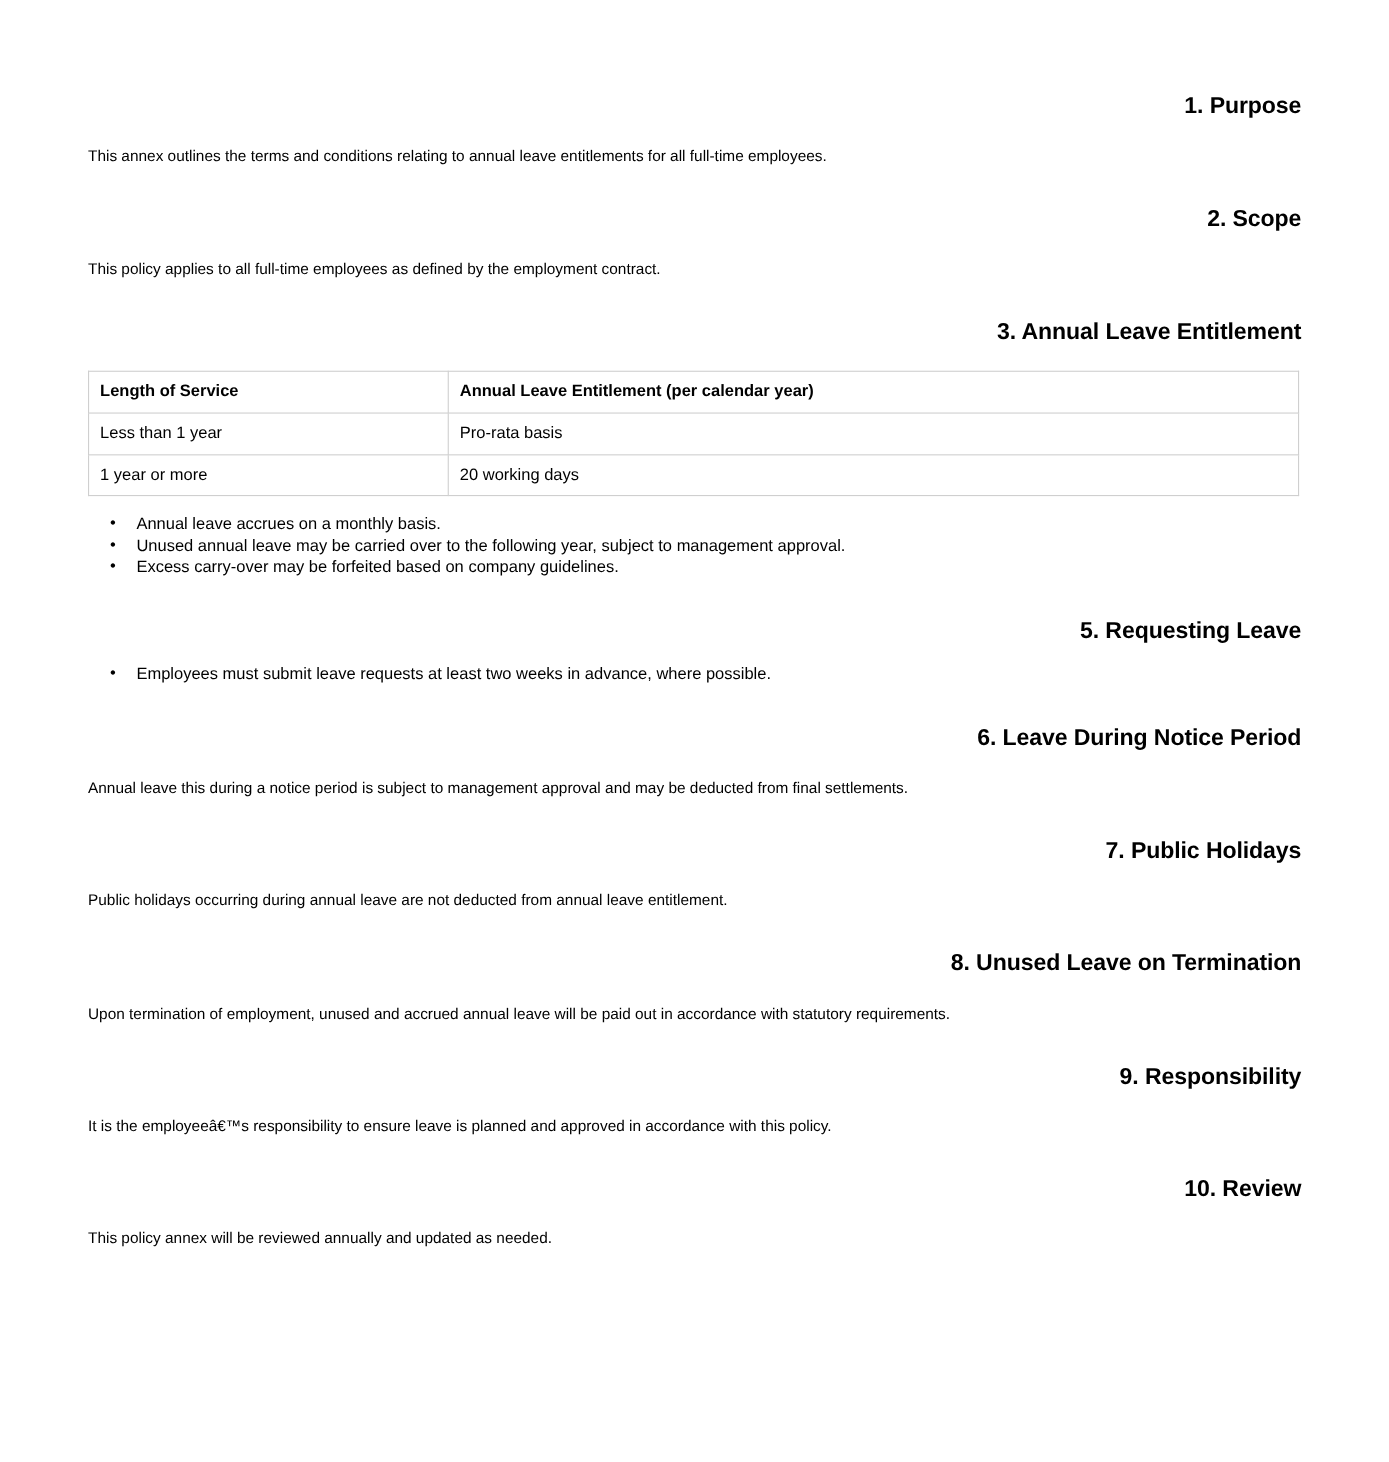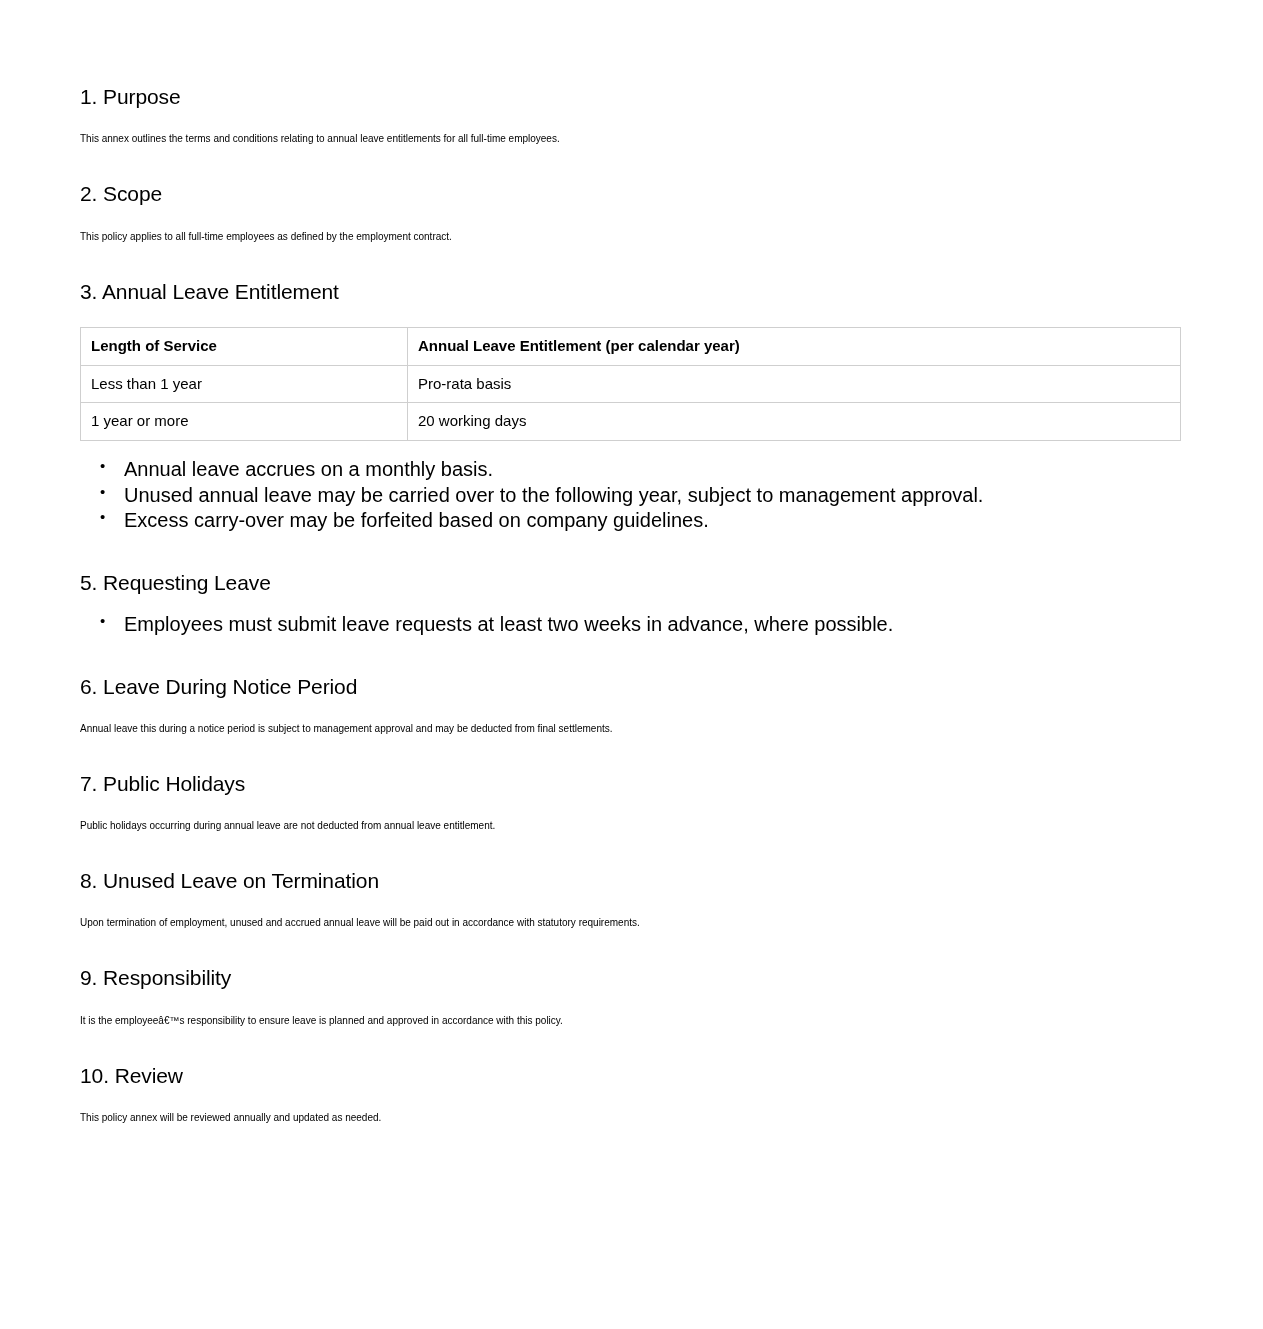--- a/index.html
+++ b/index.html
@@ -26,38 +26,39 @@
     font-size: 30px;
     font-weight: bold;
     line-height: 1.32;
     margin: 8px 0 0 0;
     letter-spacing: -0.2px;
   }
   .doc-title .tline { display: block; }
 
   h2.section-heading {
     font-size: 21px;
-    font-weight: normal;
+    font-weight: bold;
     line-height: 1.25;
     margin: 36px 0 0 0;
     letter-spacing: -0.1px;
+    text-align: right;
   }
   p.body-text {
-    font-size: 10px;
+    font-size: 14px;
     line-height: 1.3;
     margin: 22px 0 0 0;
     font-weight: normal;
   }
   ul.bullet-list {
     margin: 16px 0 0 0;
     padding-left: 32px;
     list-style: none;
   }
   ul.bullet-list li {
-    font-size: 20px;
+    font-size: 15px;
     line-height: 1.28;
     margin: 0;
     padding: 0 0 0 12px;
     position: relative;
   }
   ul.bullet-list li::before {
     content: "\2022";
     position: absolute;
     left: -12px;
     top: -1px;

